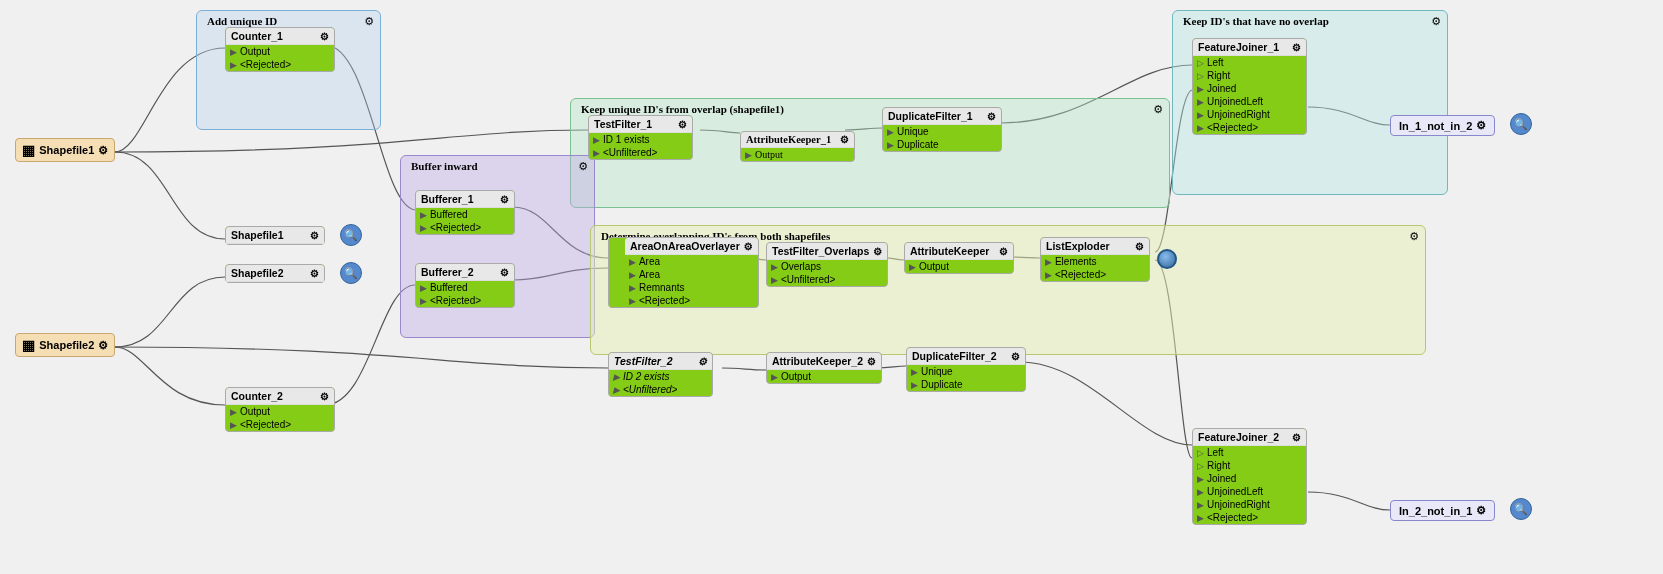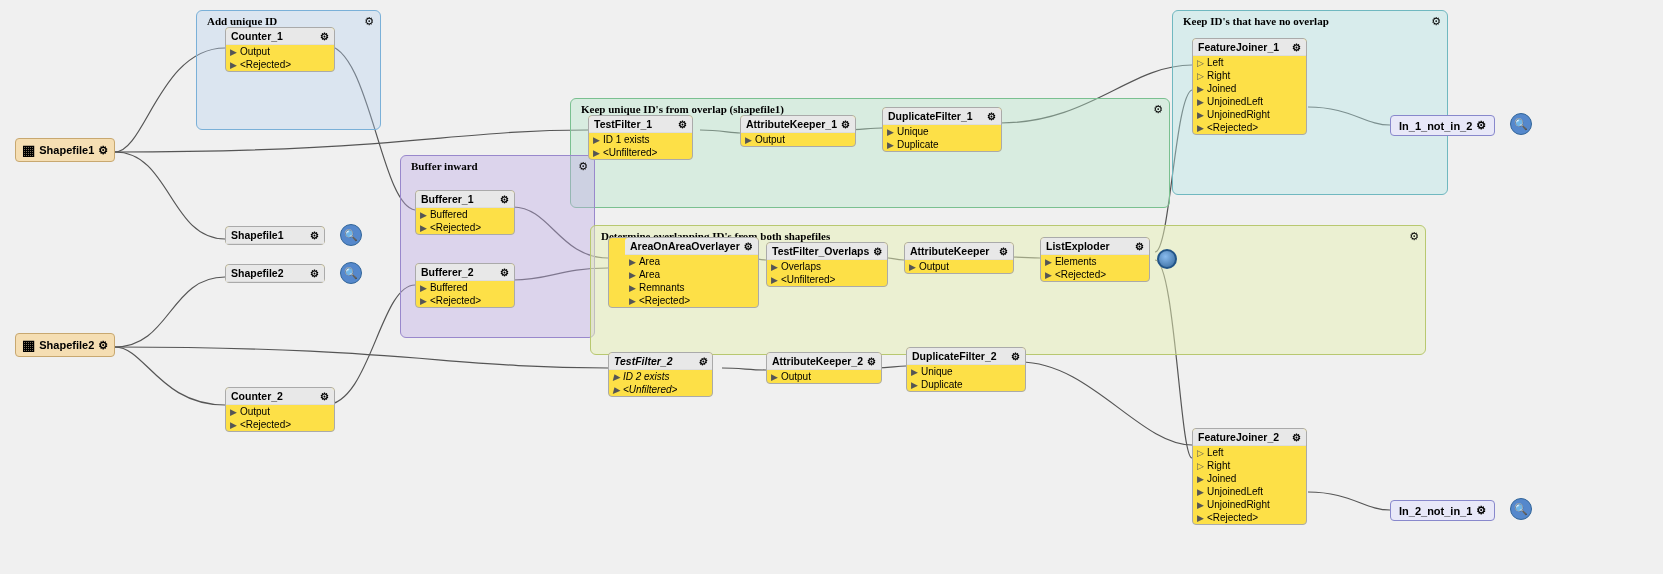--- a/index.html
+++ b/index.html
@@ -41,21 +41,21 @@
     .group-settings {
       position: absolute;
       top: 4px;
       right: 6px;
       font-size: 11px;
       cursor: pointer;
     }
     
     .node {
       position: absolute;
-      background: #fde047;
+      background: #84cc16;
       border: 1.5px solid #aaa;
       border-radius: 4px;
       min-width: 90px;
     }
     .node-header {
       display: flex;
       align-items: center;
       justify-content: space-between;
       padding: 2px 5px;
       border-bottom: 1px solid #ddd;
@@ -301,21 +301,21 @@
     <div class="node-port">
       <span class="port-arrow">▶</span>
         <span>ID 1 exists</span>
     </div>
     <div class="node-port">
       <span class="port-arrow">▶</span>
         <span>&lt;Unfiltered&gt;</span>
     </div>
   </div>
 
-  <div class="node" style="left:740px; top:115px; min-width:115px;">
+  <div class="node" style="left:740px; top:131px; min-width:115px;font-family:Liberation Serif, serif;">
     <div class="node-header">
       <span>AttributeKeeper_1</span>
       <span class="gear">⚙</span>
     </div>
     <div class="node-port">
       <span class="port-arrow">▶</span>
         <span>Output</span>
     </div>
   </div>
 

